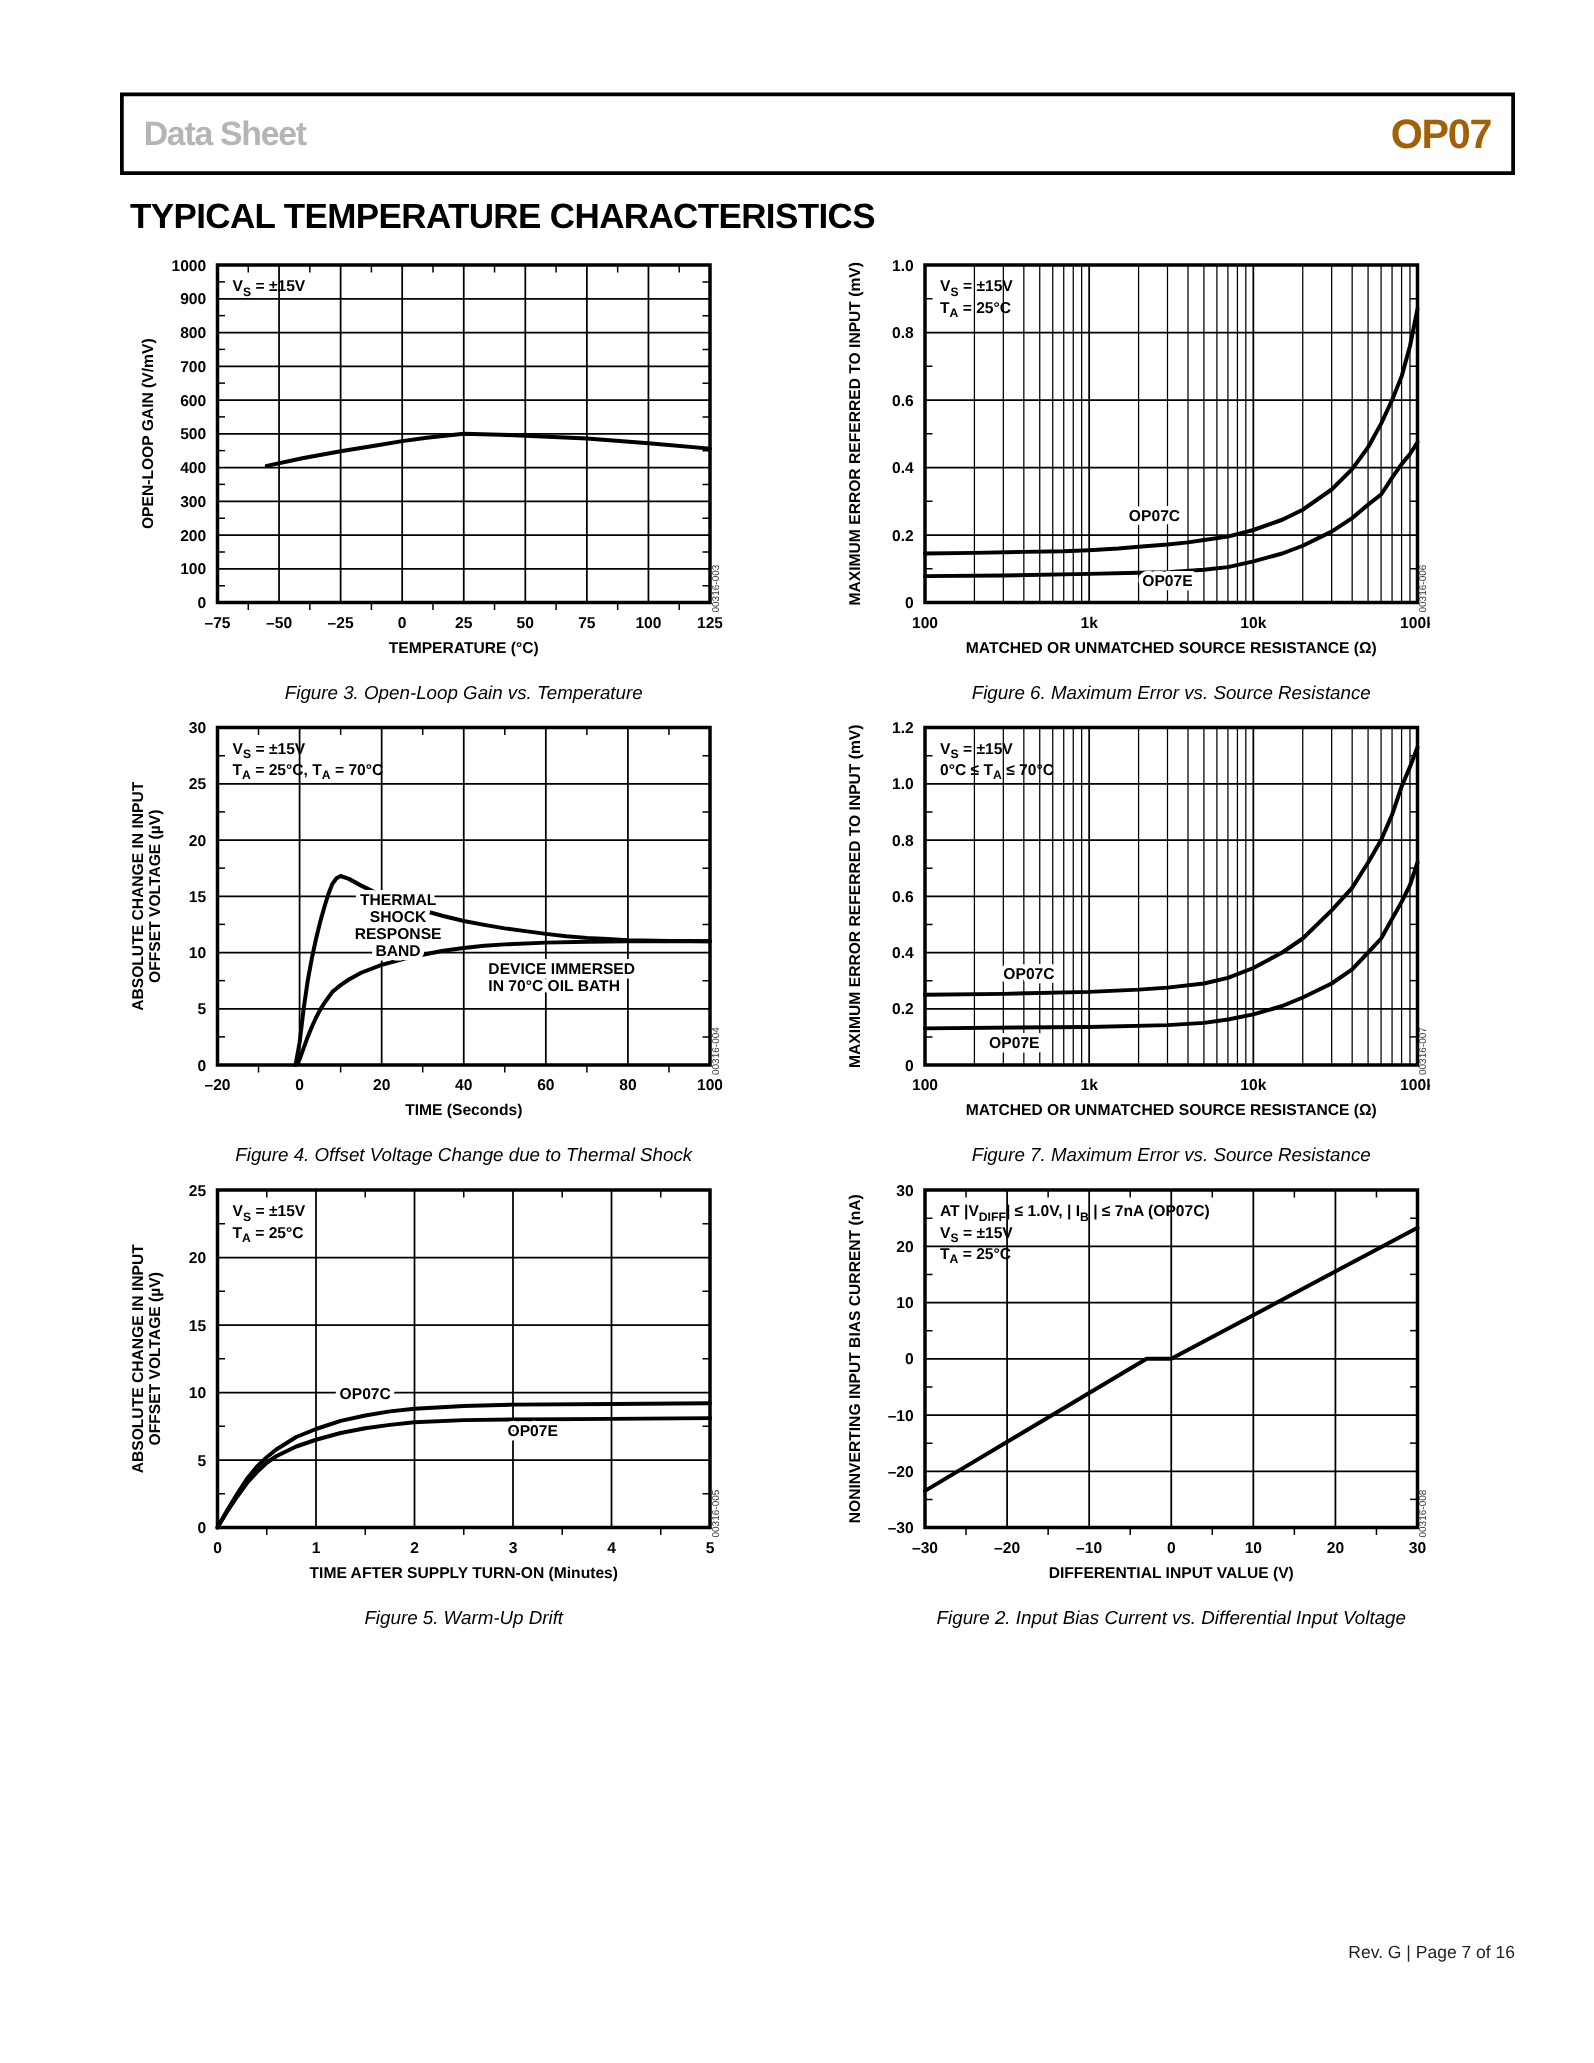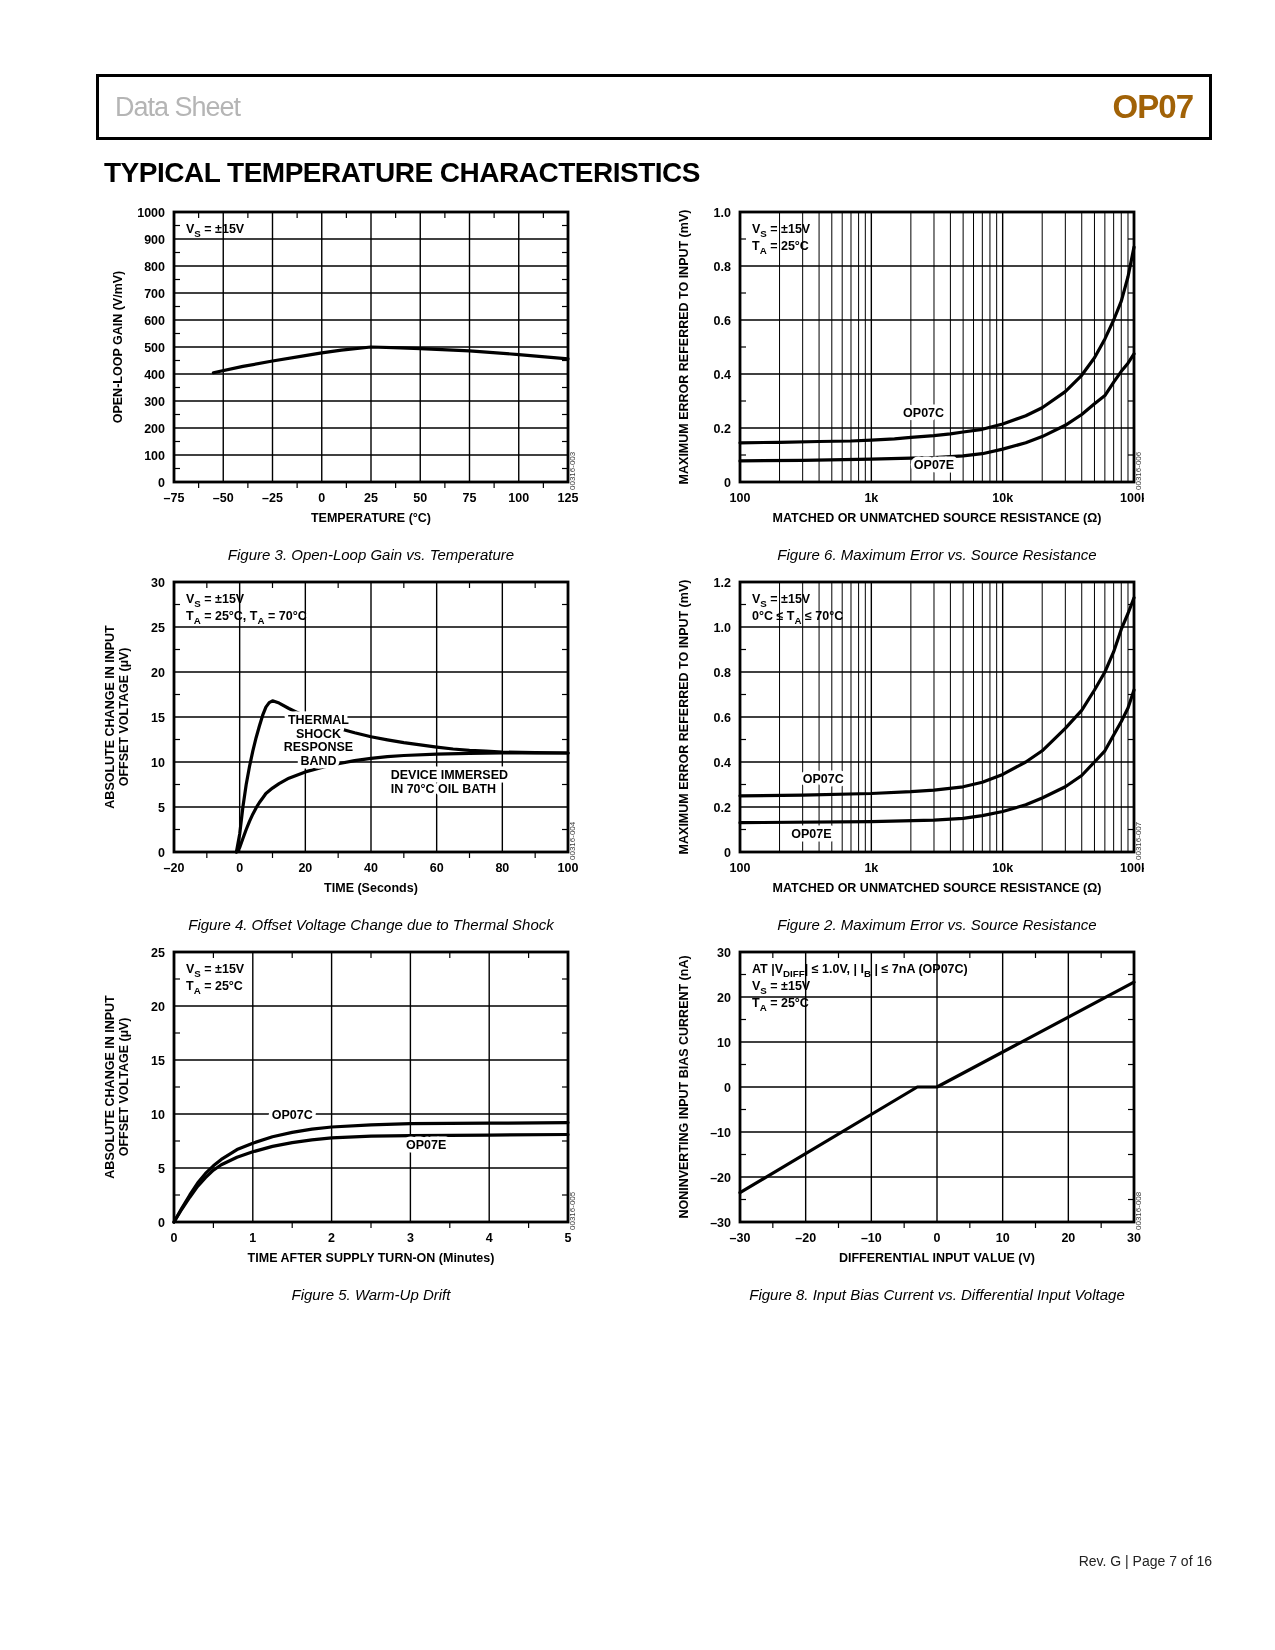--- a/index.html
+++ b/index.html
@@ -8,21 +8,21 @@
     margin:0 auto;font-family:"Liberation Sans",sans-serif;color:#000;
     overflow:hidden;
   }
   .hdr-box{
     position:absolute;left:96px;top:74px;width:1116px;height:66px;
     border:3px solid #000;box-sizing:border-box;
     display:flex;align-items:center;justify-content:space-between;
     padding:0 16px;
   }
   .hdr-doctype{
-    font-size:27px;font-weight:normal;color:#b5b5b5;letter-spacing:-1px;
+    font-size:27px;font-weight:bold;color:#b5b5b5;letter-spacing:-1px;
   }
   .hdr-part{
     font-size:33px;font-weight:bold;color:#a16207;letter-spacing:-1px;
   }
   .section-title{
     position:absolute;left:104px;top:157px;
     font-size:28px;font-weight:bold;letter-spacing:-0.5px;
   }
   .figure{position:absolute;width:478px;}
   .figure svg{display:block;}
@@ -341,21 +341,21 @@
           <text x="22" y="149" font-size="12.5" font-weight="bold" text-anchor="middle" fill="#000" transform="rotate(-90 22 149)">MAXIMUM ERROR REFERRED TO INPUT (mV)</text>
           <text x="86" y="35" font-size="12.5" font-weight="bold" text-anchor="start" fill="#000"><tspan dy="0">V</tspan><tspan dy="3.5" font-size="9.75">S</tspan><tspan dy="-3.5"> = ±15V</tspan></text>
           <text x="86" y="52" font-size="12.5" font-weight="bold" text-anchor="start" fill="#000"><tspan dy="0">0°C ≤ T</tspan><tspan dy="3.5" font-size="9.75">A</tspan><tspan dy="-3.5"> ≤ 70°C</tspan></text>
           <path d="M74.0 227.8 L136.7 227.1 L205.3 225.5 L244.9 223.7 L268.0 222.1 L297.1 218.8 L316.3 214.3 L336.7 206.4 L359.8 194.0 L376.2 182.8 L399.3 160.3 L415.7 142.3 L428.5 122.0 L438.9 104.0 L447.7 83.7 L455.3 61.2 L462.0 45.5 L468.0 29.8" fill="none" stroke="#000" stroke-width="3.2" stroke-linejoin="round" stroke-linecap="round"></path>
           <path d="M74.0 254.7 L205.3 253.6 L268.0 252.1 L297.1 250.3 L316.3 247.6 L336.7 243.5 L359.8 236.8 L376.2 230.0 L399.3 218.8 L415.7 207.5 L428.5 194.0 L438.9 182.8 L447.7 167.0 L455.3 153.5 L462.0 140.0 L468.0 122.0" fill="none" stroke="#000" stroke-width="3.2" stroke-linejoin="round" stroke-linecap="round"></path>
           <text x="157.1955238327857" y="215.375" font-size="12.5" font-weight="bold" text-anchor="middle" fill="#000" stroke="#fff" stroke-width="7" paint-order="stroke" stroke-linejoin="round">OP07C</text>
           <text x="145.45426982466955" y="270.05" font-size="12.5" font-weight="bold" text-anchor="middle" fill="#000" stroke="#fff" stroke-width="7" paint-order="stroke" stroke-linejoin="round">OP07E</text>
           <text x="475" y="292" font-size="8" font-weight="normal" text-anchor="start" fill="#3a3a3a" transform="rotate(-90 475 292)">00316-007</text>
         </g>
       </svg>
-    <div class="caption">Figure 2. Maximum Error vs. Source Resistance</div>
+    <div class="caption">Figure 7. Maximum Error vs. Source Resistance</div>
   </div>
 
   <div class="figure f5">
     <svg width="478" height="336" viewBox="0 0 478 336">
         <g>
           <line x1="152.8" y1="14" x2="152.8" y2="284" stroke="#000" stroke-width="1.4"></line>
           <line x1="231.6" y1="14" x2="231.6" y2="284" stroke="#000" stroke-width="1.4"></line>
           <line x1="310.4" y1="14" x2="310.4" y2="284" stroke="#000" stroke-width="1.4"></line>
           <line x1="389.2" y1="14" x2="389.2" y2="284" stroke="#000" stroke-width="1.4"></line>
           <line x1="74" y1="230" x2="468" y2="230" stroke="#000" stroke-width="1.4"></line>
@@ -464,18 +464,18 @@
           <text x="65" y="18.5" font-size="12.5" font-weight="bold" text-anchor="end" fill="#000">30</text>
           <text x="271" y="324" font-size="12.5" font-weight="bold" text-anchor="middle" fill="#000">DIFFERENTIAL INPUT VALUE (V)</text>
           <text x="22" y="149" font-size="12.5" font-weight="bold" text-anchor="middle" fill="#000" transform="rotate(-90 22 149)">NONINVERTING INPUT BIAS CURRENT (nA)</text>
           <text x="86" y="35" font-size="12.5" font-weight="bold" text-anchor="start" fill="#000"><tspan dy="0">AT |V</tspan><tspan dy="3.5" font-size="9.75">DIFF</tspan><tspan dy="-3.5">| ≤ 1.0V, | I</tspan><tspan dy="3.5" font-size="9.75">B</tspan><tspan dy="-3.5"> | ≤ 7nA (OP07C)</tspan></text>
           <text x="86" y="52" font-size="12.5" font-weight="bold" text-anchor="start" fill="#000"><tspan dy="0">V</tspan><tspan dy="3.5" font-size="9.75">S</tspan><tspan dy="-3.5"> = ±15V</tspan></text>
           <text x="86" y="69" font-size="12.5" font-weight="bold" text-anchor="start" fill="#000"><tspan dy="0">T</tspan><tspan dy="3.5" font-size="9.75">A</tspan><tspan dy="-3.5"> = 25°C</tspan></text>
           <path d="M74.0 254.7 L251.3 149.0 L271.0 149.0 L468.0 44.2" fill="none" stroke="#000" stroke-width="3.2" stroke-linejoin="round" stroke-linecap="round"></path>
           <text x="475" y="292" font-size="8" font-weight="normal" text-anchor="start" fill="#3a3a3a" transform="rotate(-90 475 292)">00316-008</text>
         </g>
       </svg>
-    <div class="caption">Figure 8. Input Bias Current vs. Differential Input Voltage</div>
+    <div class="caption">Figure 2. Input Bias Current vs. Differential Input Voltage</div>
   </div>
 
   <div class="footer">Rev. G | Page 7 of 16</div>
 
 </div>
 
 </body></html>

